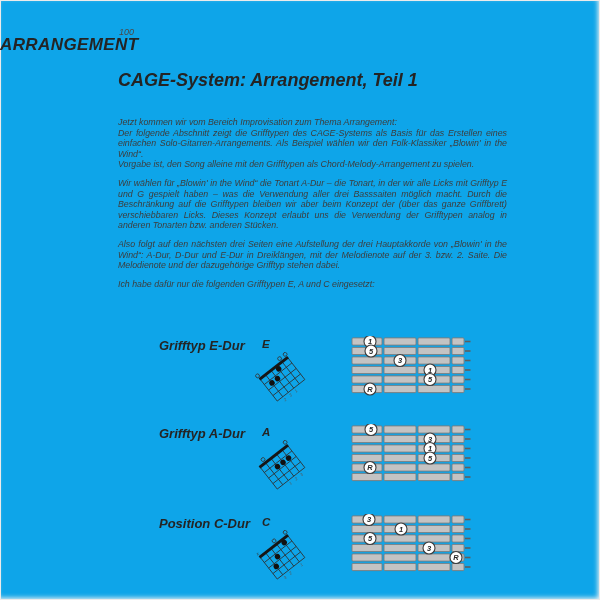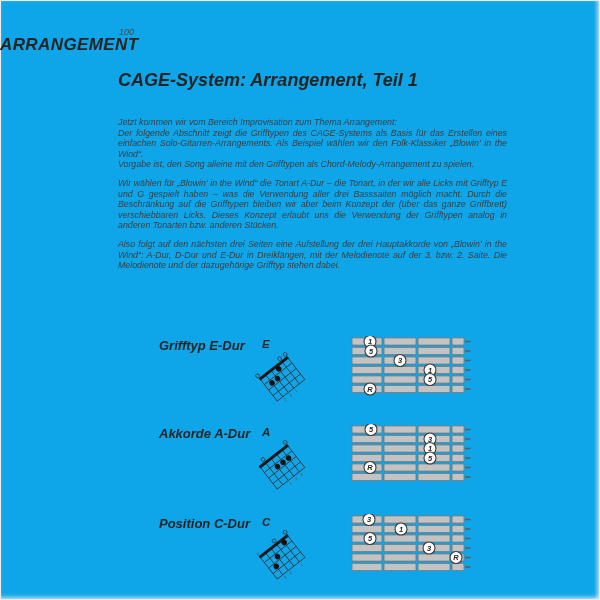--- a/index.html
+++ b/index.html
@@ -29,20 +29,21 @@
   <div class="page-number">100</div>
   <div class="header">ARRANGEMENT</div>
   <h1 class="title">CAGE-System: Arrangement, Teil 1</h1>
 
   <div class="body-text">
     <p>Jetzt kommen wir vom Bereich Improvisation zum Thema Arrangement:
 Der folgende Abschnitt zeigt die Grifftypen des CAGE-Systems als Basis für das Erstellen eines einfachen Solo-Gitarren-Arrangements. Als Beispiel wählen wir den Folk-Klassiker „Blowin' in the Wind“.
 Vorgabe ist, den Song alleine mit den Grifftypen als Chord-Melody-Arrangement zu spielen.</p>
     <p>Wir wählen für „Blowin' in the Wind“ die Tonart A-Dur – die Tonart, in der wir alle Licks mit Grifftyp E und G gespielt haben – was die Verwendung aller drei Basssaiten möglich macht. Durch die Beschränkung auf die Grifftypen bleiben wir aber beim Konzept der (über das ganze Griffbrett) verschiebbaren Licks. Dieses Konzept erlaubt uns die Verwendung der Grifftypen analog in anderen Tonarten bzw. anderen Stücken.</p>
     <p>Also folgt auf den nächsten drei Seiten eine Aufstellung der drei Hauptakkorde von „Blowin' in the Wind“: A-Dur, D-Dur und E-Dur in Dreiklängen, mit der Melodienote auf der 3. bzw. 2. Saite. Die Melodienote und der dazugehörige Grifftyp stehen dabei.</p>
+    <p>Ich habe dafür nur die folgenden Grifftypen E, A und C eingesetzt:</p>
   </div>
 
   <div class="section" style="top:336px">
     <div class="section-label">Grifftyp E-Dur</div>
     <div class="chord-letter">E</div>
     <svg class="chord-mini" width="66" height="58" viewBox="0 0 66 58">
         <g transform="translate(9,27) rotate(-38)">
           <line x1="0" y1="0" x2="0" y2="28" stroke="#2f2f2f" stroke-width="0.8"></line>
           <line x1="7" y1="0" x2="7" y2="28" stroke="#2f2f2f" stroke-width="0.8"></line>
           <line x1="14" y1="0" x2="14" y2="28" stroke="#2f2f2f" stroke-width="0.8"></line>
@@ -105,21 +106,21 @@
         <circle cx="80" cy="34" r="6" fill="#ffffff" stroke="#3c3c3c" stroke-width="1.1"></circle>
         <text x="80" y="36.7" text-anchor="middle" font-size="7.5" font-weight="bold" fill="#262626" font-family="&quot;Liberation Sans&quot;,sans-serif">1</text>
         <circle cx="80" cy="43.5" r="6" fill="#ffffff" stroke="#3c3c3c" stroke-width="1.1"></circle>
         <text x="80" y="46.2" text-anchor="middle" font-size="7.5" font-weight="bold" fill="#262626" font-family="&quot;Liberation Sans&quot;,sans-serif">5</text>
         <circle cx="20" cy="53" r="6" fill="#ffffff" stroke="#3c3c3c" stroke-width="1.1"></circle>
         <text x="20" y="55.7" text-anchor="middle" font-size="7.5" font-weight="bold" fill="#262626" font-family="&quot;Liberation Sans&quot;,sans-serif">R</text>
       </svg>
   </div>
 
   <div class="section" style="top:424px">
-    <div class="section-label">Akkorde A-Dur</div>
+    <div class="section-label">Grifftyp A-Dur</div>
     <div class="chord-letter">A</div>
     <svg class="chord-mini" width="66" height="58" viewBox="0 0 66 58">
         <g transform="translate(9,27) rotate(-38)">
           <line x1="0" y1="0" x2="0" y2="28" stroke="#2f2f2f" stroke-width="0.8"></line>
           <line x1="7" y1="0" x2="7" y2="28" stroke="#2f2f2f" stroke-width="0.8"></line>
           <line x1="14" y1="0" x2="14" y2="28" stroke="#2f2f2f" stroke-width="0.8"></line>
           <line x1="21" y1="0" x2="21" y2="28" stroke="#2f2f2f" stroke-width="0.8"></line>
           <line x1="28" y1="0" x2="28" y2="28" stroke="#2f2f2f" stroke-width="0.8"></line>
           <line x1="35" y1="0" x2="35" y2="28" stroke="#2f2f2f" stroke-width="0.8"></line>
           <line x1="-0.6" y1="0" x2="35.6" y2="0" stroke="#161616" stroke-width="3"></line>

